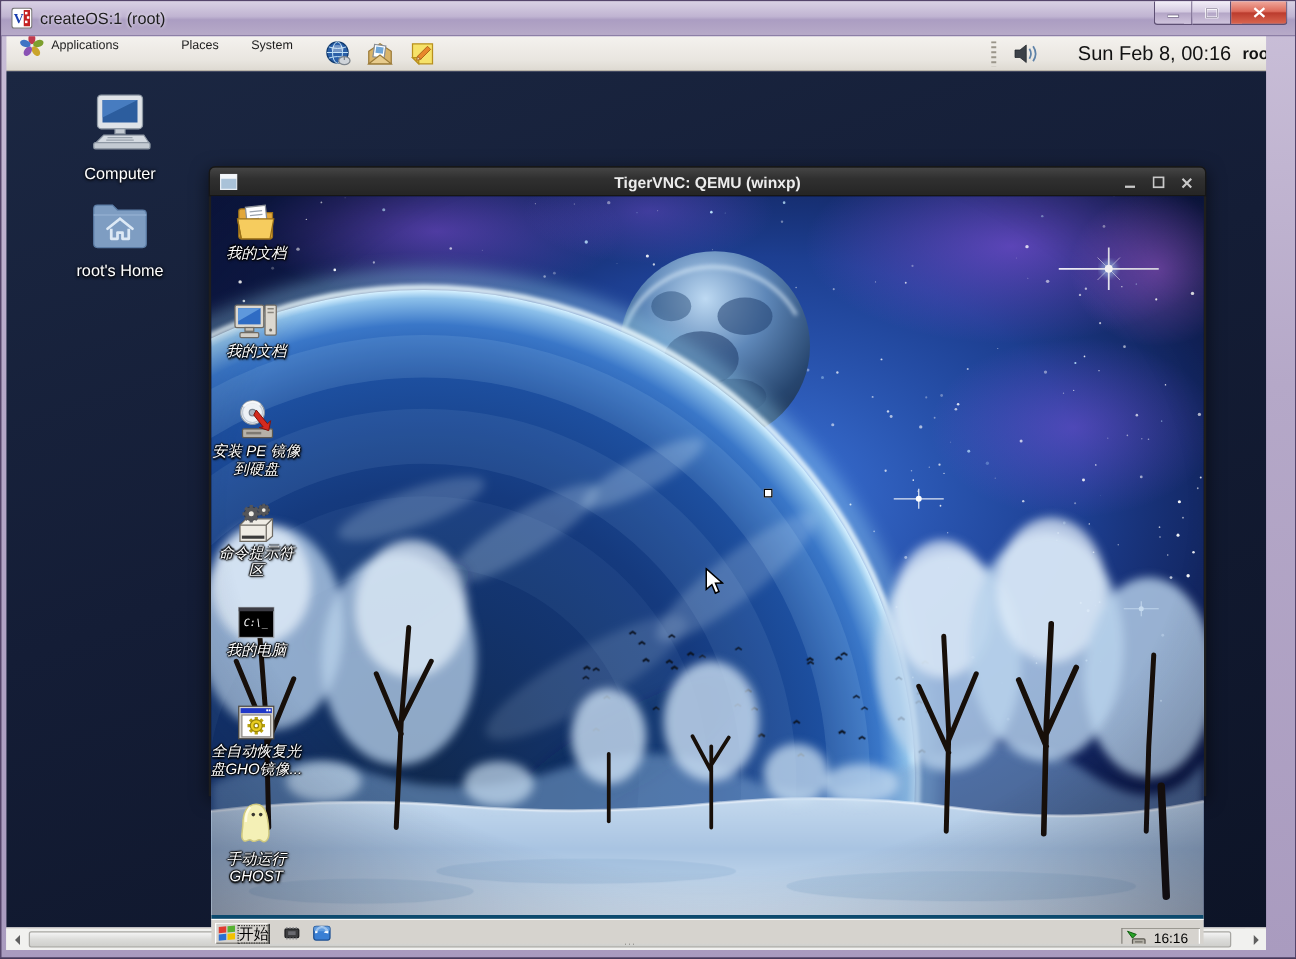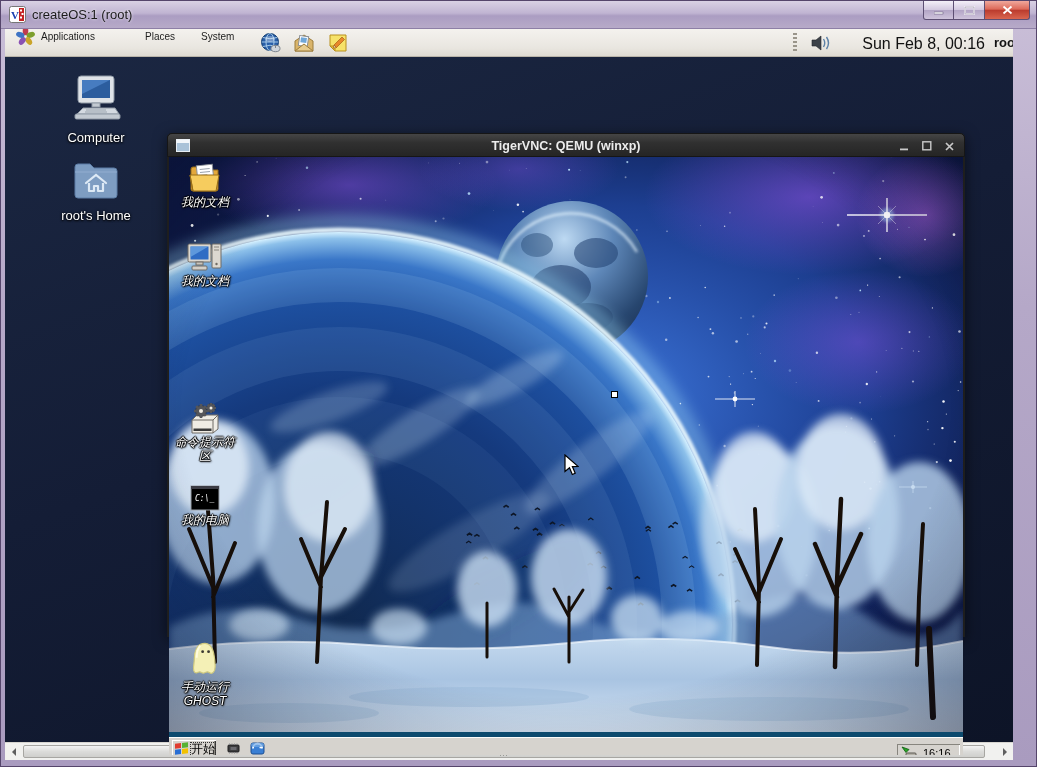--- a/index.html
+++ b/index.html
@@ -75,21 +75,21 @@
   .xp{position:absolute;left:2px;top:24px;width:794px;height:598px;overflow:hidden;background:#0d1844;}
   .wall{position:absolute;left:0;top:0;}
 
   .xicon{position:absolute;width:96px;left:-12px;text-align:center;z-index:3;font-style:italic;}
   .xicon svg{display:block;margin:0 auto;}
   .xlabel{margin-top:1px;font-size:12px;line-height:14px;color:#fff;white-space:pre-line;
     text-shadow:1px 0 1px #000,-1px 0 1px #000,0 1px 1px #000,0 -1px 1px #000,1px 1px 2px #000;}
 
   
   .xtask{position:absolute;left:0;top:575px;width:794px;height:23px;background:#d6d3ce;
-    box-shadow:inset 0 1px 0 #fdfdfb;z-index:5;border-top:5px solid #0c4a6e;}
+    box-shadow:inset 0 1px 0 #fdfdfb;z-index:5;border-top:3px solid #0c4a6e;}
   .startbtn{position:absolute;left:3px;top:3px;width:44px;height:18px;background:#d6d3ce;
     box-shadow:inset 1px 1px 0 #ffffff,inset -1px -1px 0 #404040,inset -2px -2px 0 #87857e;
     display:flex;align-items:center;padding-left:3px;}
   .flag{width:13px;height:12px;display:grid;grid-template-columns:6px 6px;grid-template-rows:5px 5px;
     gap:1px;transform:skewY(-6deg);}
   .flag i:nth-child(1){background:#e03c31;}.flag i:nth-child(2){background:#58b233;}
   .flag i:nth-child(3){background:#2a6fd4;}.flag i:nth-child(4){background:#f2c100;}
   .startlabel{font-size:12px;color:#000;margin-left:3px;outline:1px dotted #333;line-height:13px;}
   .ql{position:absolute;top:3px;width:17px;height:17px;}
   .xtray{position:absolute;right:3px;top:7px;width:63px;height:18px;background:#d6d3ce;
@@ -654,20 +654,33 @@
               <circle cx="29.5" cy="23" r="1.2" fill="#6f6b64"></circle>
               <rect x="1" y="3" width="23" height="18" rx="1.5" fill="#dcd8d0" stroke="#6f6b64"></rect>
               <rect x="3.5" y="5.5" width="18" height="13" fill="#2f6cc4"></rect>
               <path d="M3.5 5.5 H21.5 L3.5 16 Z" fill="#66a0e0" opacity=".85"></path>
               <rect x="9" y="21" width="7" height="3" fill="#c9c5bd" stroke="#6f6b64"></rect>
               <rect x="5" y="25" width="15" height="4" rx="1" fill="#d3cfc7" stroke="#6f6b64"></rect>
             </svg>
             <div class="xlabel">我的文档</div>
           </div>
 
+          <div class="xicon" style="top:162px">
+            <svg width="34" height="34" viewBox="0 0 34 34">
+              <rect x="6" y="24" width="24" height="7" rx="1" fill="#b5b1a8" stroke="#5e5a52"></rect>
+              <rect x="9" y="26.5" width="12" height="2" fill="#7e7a72"></rect>
+              <circle cx="14" cy="11" r="9.5" fill="#eef2f6" stroke="#8d97a3"></circle>
+              <circle cx="14" cy="11" r="8" fill="none" stroke="#c3ccd6"></circle>
+              <circle cx="14" cy="11" r="2.6" fill="#aab4c0" stroke="#7d8793"></circle>
+              <path d="M7 6 A9 9 0 0 1 20 5" stroke="#fff" stroke-width="2" fill="none" opacity=".8"></path>
+              <path d="M17 9 L26 20 L28.5 17.5 L27 25.5 L19.5 23 L22.5 22.5 L15 13 Z" fill="#d42a1e" stroke="#7e150e" stroke-width=".8"></path>
+            </svg>
+            <div class="xlabel">安装 PE 镜像
+到硬盘</div>
+          </div>
 
           <div class="xicon" style="top:245px">
             <svg width="34" height="32" viewBox="0 0 34 32">
               <path d="M4 18 L9 13 H30 V27 L25 31 H4 Z" fill="#efece4" stroke="#6f6b64"></path>
               <path d="M4 18 H25 V31 M25 18 L30 13" fill="none" stroke="#6f6b64"></path>
               <rect x="5.5" y="26.5" width="18" height="2.5" fill="#3a3a3a"></rect>
               <g fill="#55565a" stroke="#2e2f33" stroke-width=".6">
                 <circle cx="13" cy="9" r="5.5"></circle>
                 <g stroke="#55565a" stroke-width="2.6">
                     <path d="M13 2 V16 M6 9 H20 M8.2 4.2 L17.8 13.8 M17.8 4.2 L8.2 13.8"></path>
@@ -686,20 +699,38 @@
 
           <div class="xicon" style="top:327px">
             <svg width="32" height="28" viewBox="0 0 32 28">
               <rect x="2" y="2" width="28" height="24" fill="#000" stroke="#9aa0a8"></rect>
               <rect x="2" y="2" width="28" height="3" fill="#3c3c44"></rect>
               <text x="6" y="17" font-size="8" fill="#fff" font-family="DejaVu Sans Mono,monospace">C:\_</text>
             </svg>
             <div class="xlabel">我的电脑</div>
           </div>
 
+          <div class="xicon" style="top:406px">
+            <svg width="34" height="30" viewBox="0 0 34 30">
+              <rect x="3" y="2" width="28" height="26" fill="#d6d3ce" stroke="#4e4a44"></rect>
+              <rect x="4.5" y="3.5" width="25" height="4" fill="#2038c8"></rect>
+              <rect x="25" y="4.5" width="1.5" height="1.5" fill="#fff"></rect>
+                <rect x="27" y="4.5" width="1.5" height="1.5" fill="#fff"></rect>
+              <rect x="5.5" y="9" width="23" height="17.5" fill="#fff" stroke="#8e8a84"></rect>
+              <g transform="translate(17,17.5)">
+                <g stroke="#b8a210" stroke-width="2.6">
+                    <path d="M0 -7 V7 M-7 0 H7 M-5 -5 L5 5 M5 -5 L-5 5"></path>
+                  </g>
+                <circle r="4.8" fill="#e8cc20" stroke="#9a8508"></circle>
+                <circle r="1.8" fill="#fff" stroke="#9a8508"></circle>
+              </g>
+            </svg>
+            <div class="xlabel">全自动恢复光
+盘GHO镜像...</div>
+          </div>
 
           <div class="xicon" style="top:484px">
             <svg width="38" height="38" viewBox="0 0 32 32">
               <path d="M16 2 C9 2 7 9 7 15 C7 20 5 25 7.5 26.5 C10 28 10.5 24.5 13 26.5 C15.5 28.5 17 24.5 19.5 26.5 C22 28.5 25 26 24.5 20 C24 12 23 2 16 2 Z" fill="#f4f0b6" stroke="#cfc87e" stroke-width="1"></path>
               <path d="M12 4 C9.5 6.5 9 11 9 14" stroke="#fffce0" stroke-width="1.6" fill="none"></path>
               <circle cx="14" cy="9" r="1.2" fill="#3a3830"></circle>
               <circle cx="19" cy="9" r="1.2" fill="#3a3830"></circle>
             </svg>
             <div class="xlabel">手动运行
 GHOST</div>

